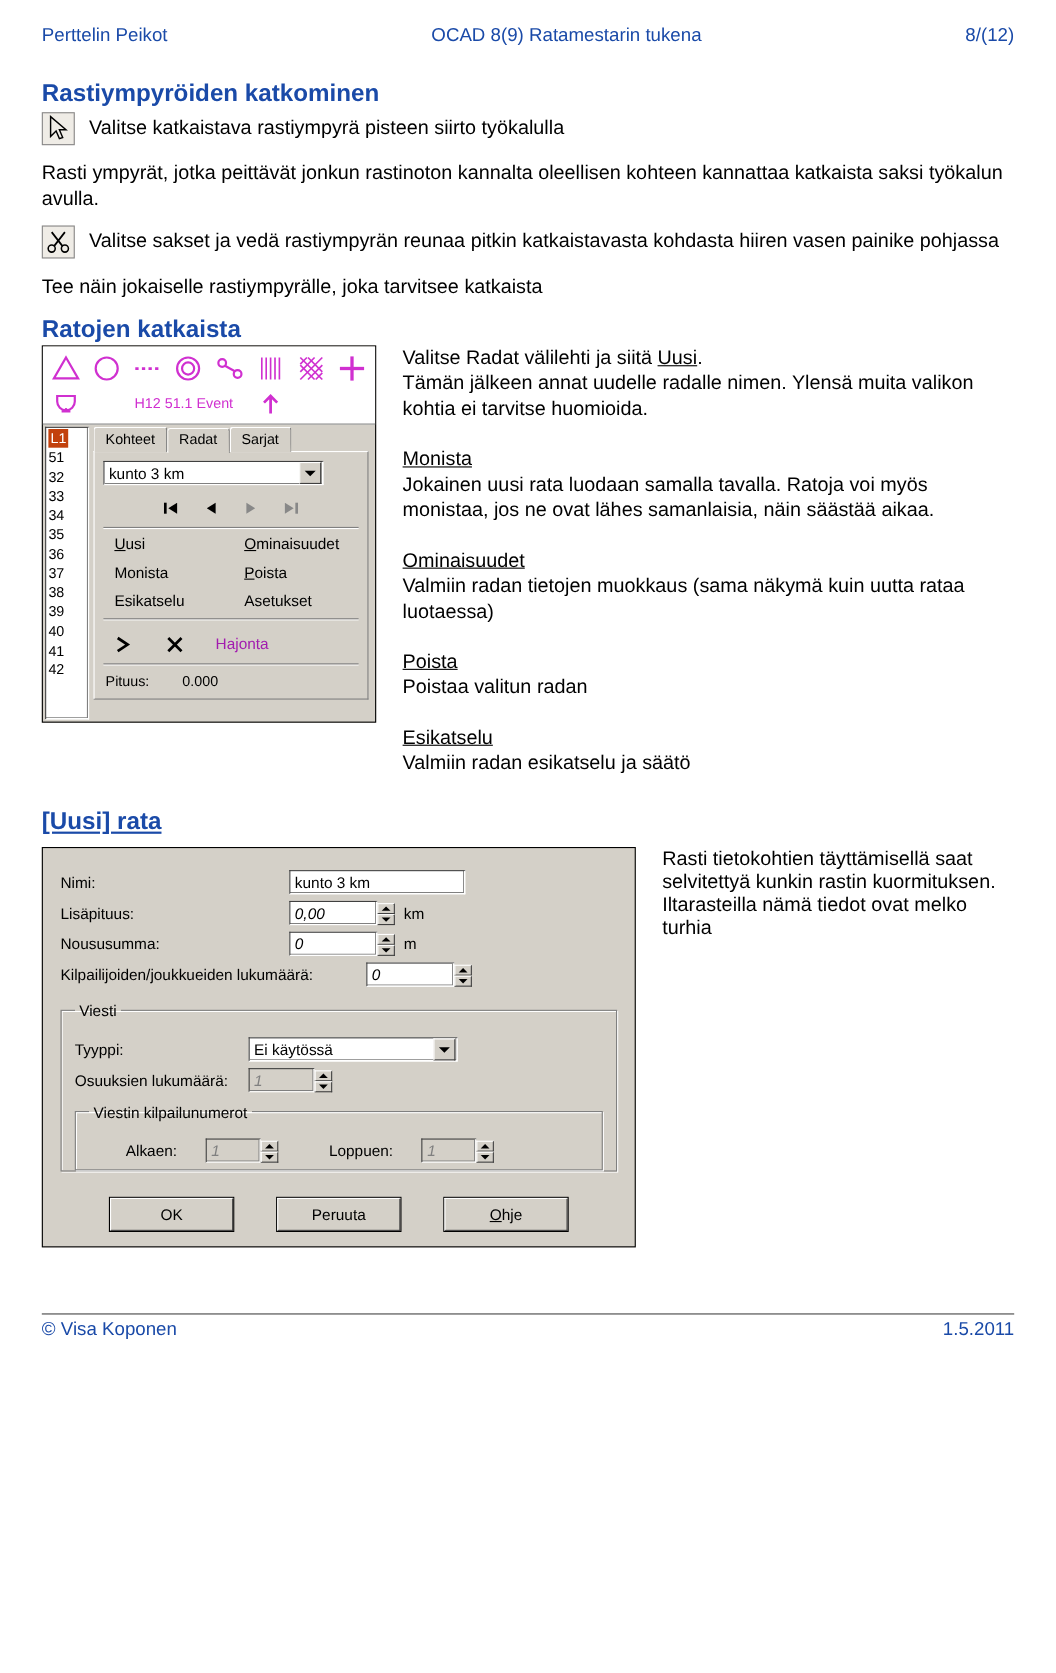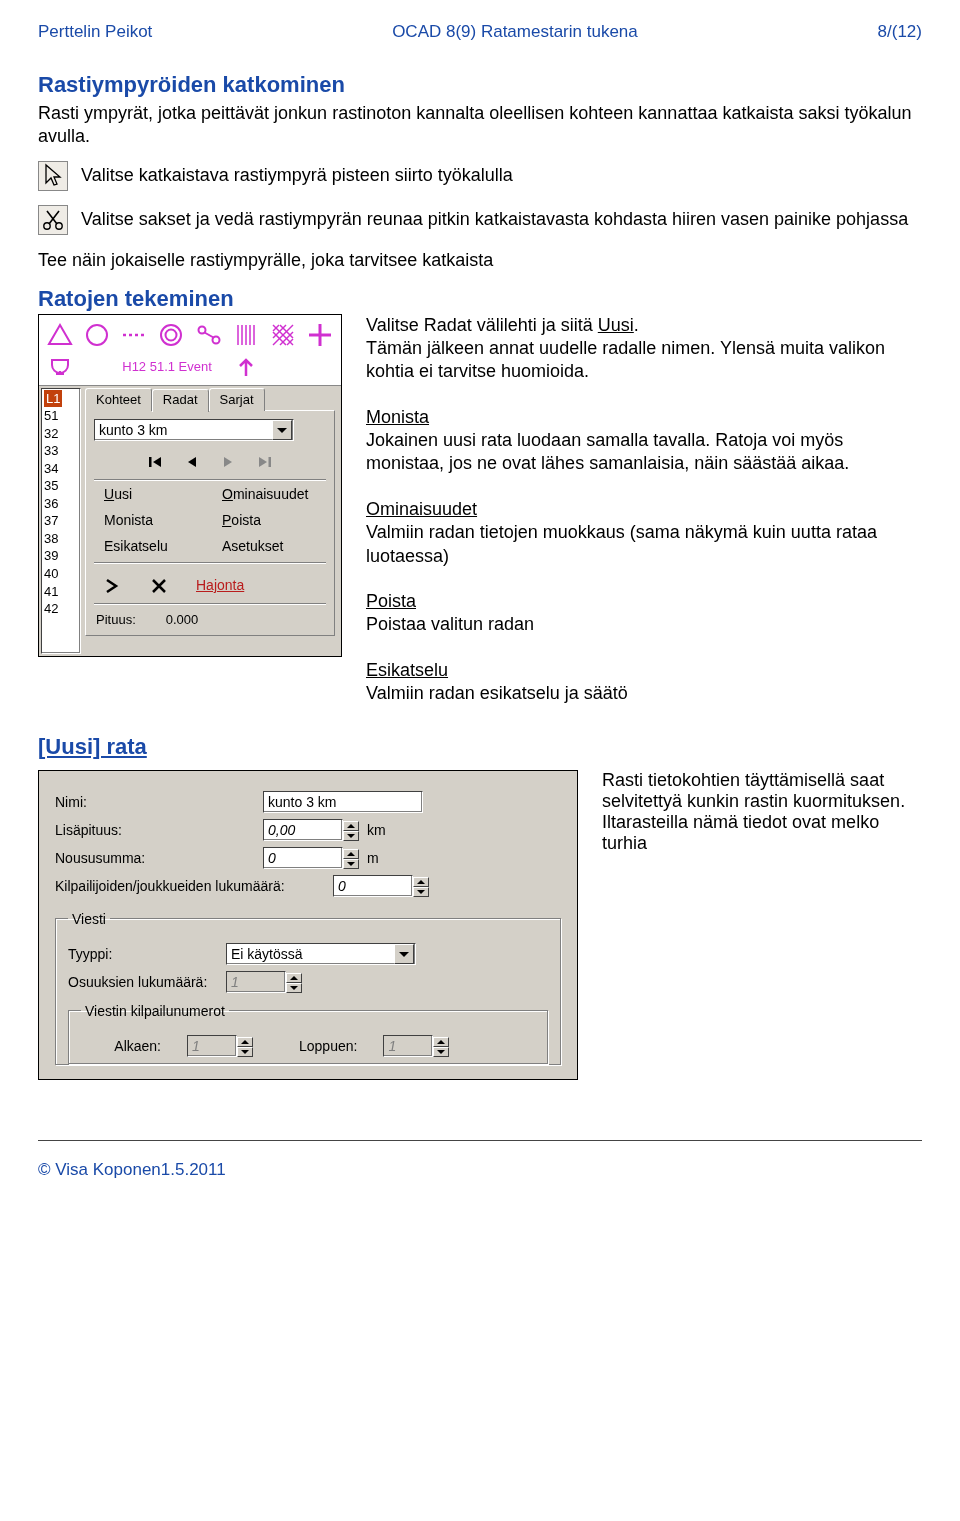--- a/index.html
+++ b/index.html
@@ -145,21 +145,21 @@
     border-bottom: 1px solid var(--win-border-darker);
     display: flex; align-items: center; justify-content: center;
     margin-right: 1px;
   }
   .combo-btn::after { content:""; border:5px solid transparent; border-top:5px solid #000; transform: translateY(3px);}
   .play-controls { display:flex; gap:22px; justify-content:center; margin: 14px 0 10px 0;}
   .play-controls .pc { width:14px; height:14px; }
   .btn-grid { display:grid; grid-template-columns: 1fr 1fr; gap: 10px 24px; margin: 6px 10px 8px 10px;}
   .men { font-size: 14px; text-align:left;}
   .men .ul { text-decoration: underline; }
-  .disabled { color: #b91c1c; text-decoration: underline; }
+  .disabled { color: #a21caf; }
   .icon-row { display:flex; gap: 28px; justify-content:flex-start; margin: 14px 0 8px 10px;}
   .icon-row svg { width:18px; height:18px;}
   .sep { height:1px; background: var(--win-border-dark); box-shadow: 0 1px 0 #fff; margin: 4px 0;}
   .pituus { display:flex; gap: 30px; margin: 8px 0 0 2px; font-size:13px;}
   .section-link {
     text-decoration: underline;
     font-weight: bold;
     color: var(--blue);
     font-size: 22px;
   }
@@ -236,67 +236,67 @@
     border-left: 1px solid var(--win-border-light);
     border-right: 1px solid var(--win-border-darker);
     border-bottom: 1px solid var(--win-border-darker);
     box-shadow: 0 0 0 1px #000;
     display:flex; align-items:center; justify-content:center;
     font-size: 14px;
   }
   .disabled-field { background: var(--win-gray); color: #808080; }
   .ftr {
     display:flex;
-    justify-content: flex-start;
+    justify-content: space-between;
     border-top: 1px solid #444;
     color: var(--blue);
     font-size: 17px;
-    padding-top: 19px;
+    padding-top: 4px;
     margin-top: 60px;
   }
   .uusi-row { display:flex; gap: 24px; align-items:flex-start; margin-top: 4px;}
   .uusi-text { flex:1; padding-top: 6px;}
 </style>
 </head>
 <body>
 
 <div class="page">
 
   <div class="hdr">
     <span>Perttelin Peikot</span>
     <span>OCAD 8(9) Ratamestarin tukena</span>
     <span>8/(12)</span>
   </div>
 
   <div class="h2">Rastiympyröiden katkominen</div>
-  <p>Rasti ympyrät, jotka peittävät jonkun rastinoton kannalta oleellisen kohteen kannattaa katkaista saksi työkalun avulla.</p>
-
   <p>
     <span class="icon-box icon-arrow">
       <svg viewBox="0 0 28 28">
           <path d="M7 3 L7 21 L12 16 L15 23 L18 22 L15 15 L21 15 Z" fill="none" stroke="#000" stroke-width="1.3"></path>
         </svg>
     </span>
     <span>Valitse katkaistava rastiympyrä pisteen siirto työkalulla</span>
   </p>
+
+  <p>Rasti ympyrät, jotka peittävät jonkun rastinoton kannalta oleellisen kohteen kannattaa katkaista saksi työkalun avulla.</p>
 
   <p class="ind">
     <span class="icon-box icon-scissors" style="margin-left:-40px;">
       <svg viewBox="0 0 28 28">
         <circle cx="8" cy="20" r="3.2" fill="none" stroke="#000" stroke-width="1.4"></circle>
         <circle cx="20" cy="20" r="3.2" fill="none" stroke="#000" stroke-width="1.4"></circle>
         <path d="M10 18 L20 5 M18 18 L8 5" stroke="#000" stroke-width="1.6"></path>
       </svg>
     </span>
     <span>Valitse sakset ja vedä rastiympyrän reunaa pitkin katkaistavasta kohdasta hiiren vasen painike pohjassa</span>
   </p>
 
   <p>Tee näin jokaiselle rastiympyrälle, joka tarvitsee katkaista</p>
 
-  <div class="h2">Ratojen tekeminen</div>
+  <div class="h2">Ratojen katkaista</div>
 
   <div class="flexrow">
 
     <div class="ui-panel">
       <div class="symbols-area">
         <div class="sym">
             <svg width="26" height="26">
               <path d="M13 3 L24 22 L2 22 Z" fill="none" stroke="var(--magenta)" stroke-width="2"></path>
             </svg>
           </div>
@@ -549,20 +549,25 @@
               <span class="txt disabled-field" style="width:50px">1</span>
               <span class="spin-btns">
                   <span class="sp-b up"></span>
                   <span class="sp-b dn"></span>
                 </span>
             </span>
           </div>
         </fieldset>
       </fieldset>
 
+      <div class="dlg-btns">
+        <div class="winbtn">OK</div>
+        <div class="winbtn">Peruuta</div>
+        <div class="winbtn"><span class="ul" style="text-decoration:underline">O</span>hje</div>
+      </div>
     </div>
 
     <div class="uusi-text">Rasti tietokohtien täyttämisellä saat selvitettyä kunkin rastin kuormituksen. Iltarasteilla nämä tiedot ovat melko turhia</div>
   </div>
 
   <div class="ftr">
     <span>© Visa Koponen</span>
     <span>1.5.2011</span>
   </div>
 </div>

